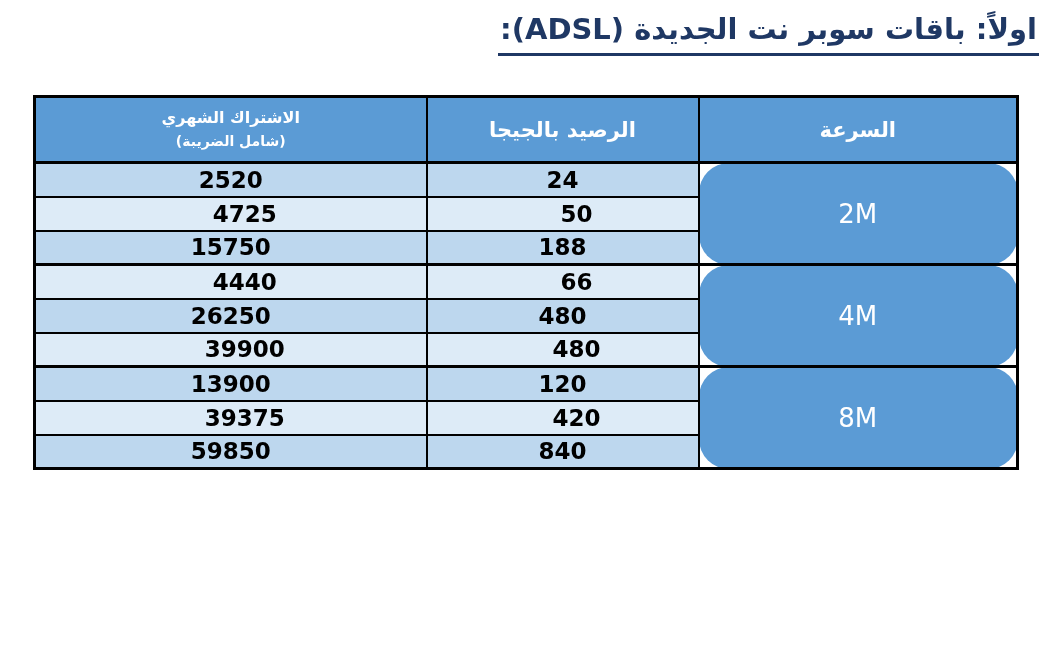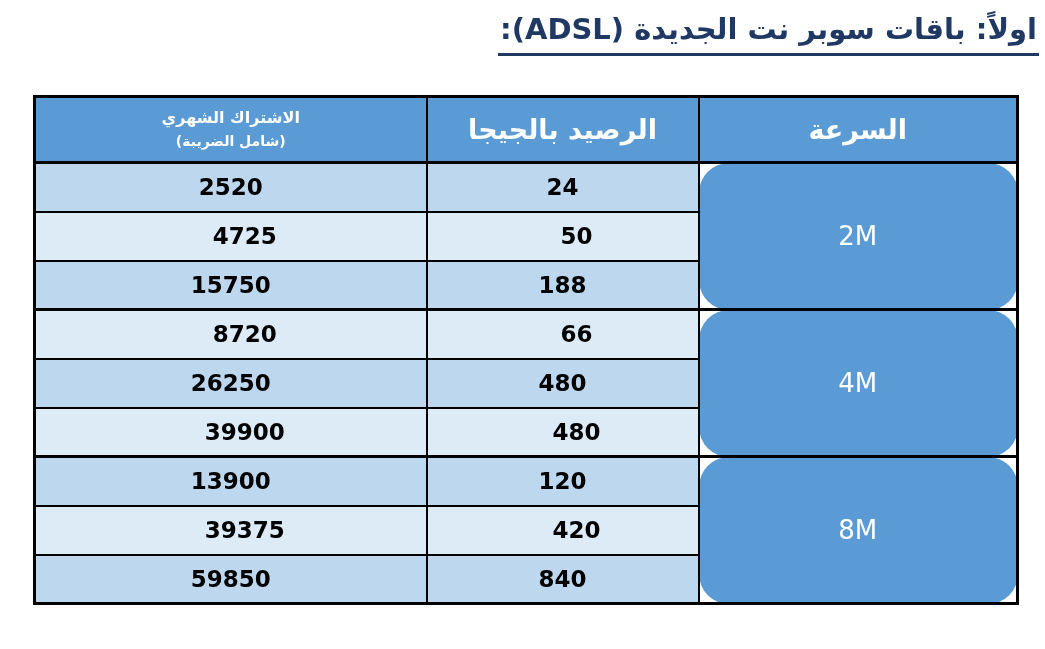--- a/index.html
+++ b/index.html
@@ -51,35 +51,35 @@
     vertical-align: middle;
     padding: 0;
   }
   .pkg thead th {
     background: #5B9BD5;
     color: #ffffff;
     height: 66px;
     border-bottom: 3px solid #000;
   }
   .pkg th.h-speed, .pkg th.h-giga {
-    font-size: 27px;
+    font-size: 21px;
     font-weight: bold;
   }
   .pkg th.h-price {
     font-size: 16px;
     font-weight: bold;
     line-height: 1.55;
   }
   .pkg th.h-price .sub {
     display: block;
     font-size: 14px;
     font-weight: bold;
   }
   .pkg td.num {
-    height: 49px;
+    height: 34px;
     font-size: 23px;
     font-weight: bold;
     color: #000000;
   }
   .pkg tr.dark td.num  { background: #BDD7EE; }
   .pkg tr.light td.num { background: #DDEBF7; padding-left: 28px; }
   .pkg td.speed {
     background: #5B9BD5;
     color: #ffffff;
     font-size: 26px;
@@ -123,21 +123,21 @@
       <td class="num">4725</td>
     </tr>
     <tr class="dark">
       <td class="num">188</td>
       <td class="num">15750</td>
     </tr>
 
     <tr class="light group-start">
       <td class="speed" rowspan="3">4M</td>
       <td class="num">66</td>
-      <td class="num">8720</td>
+      <td class="num">4440</td>
     </tr>
     <tr class="dark">
       <td class="num">480</td>
       <td class="num">26250</td>
     </tr>
     <tr class="light">
       <td class="num">480</td>
       <td class="num">39900</td>
     </tr>
 

